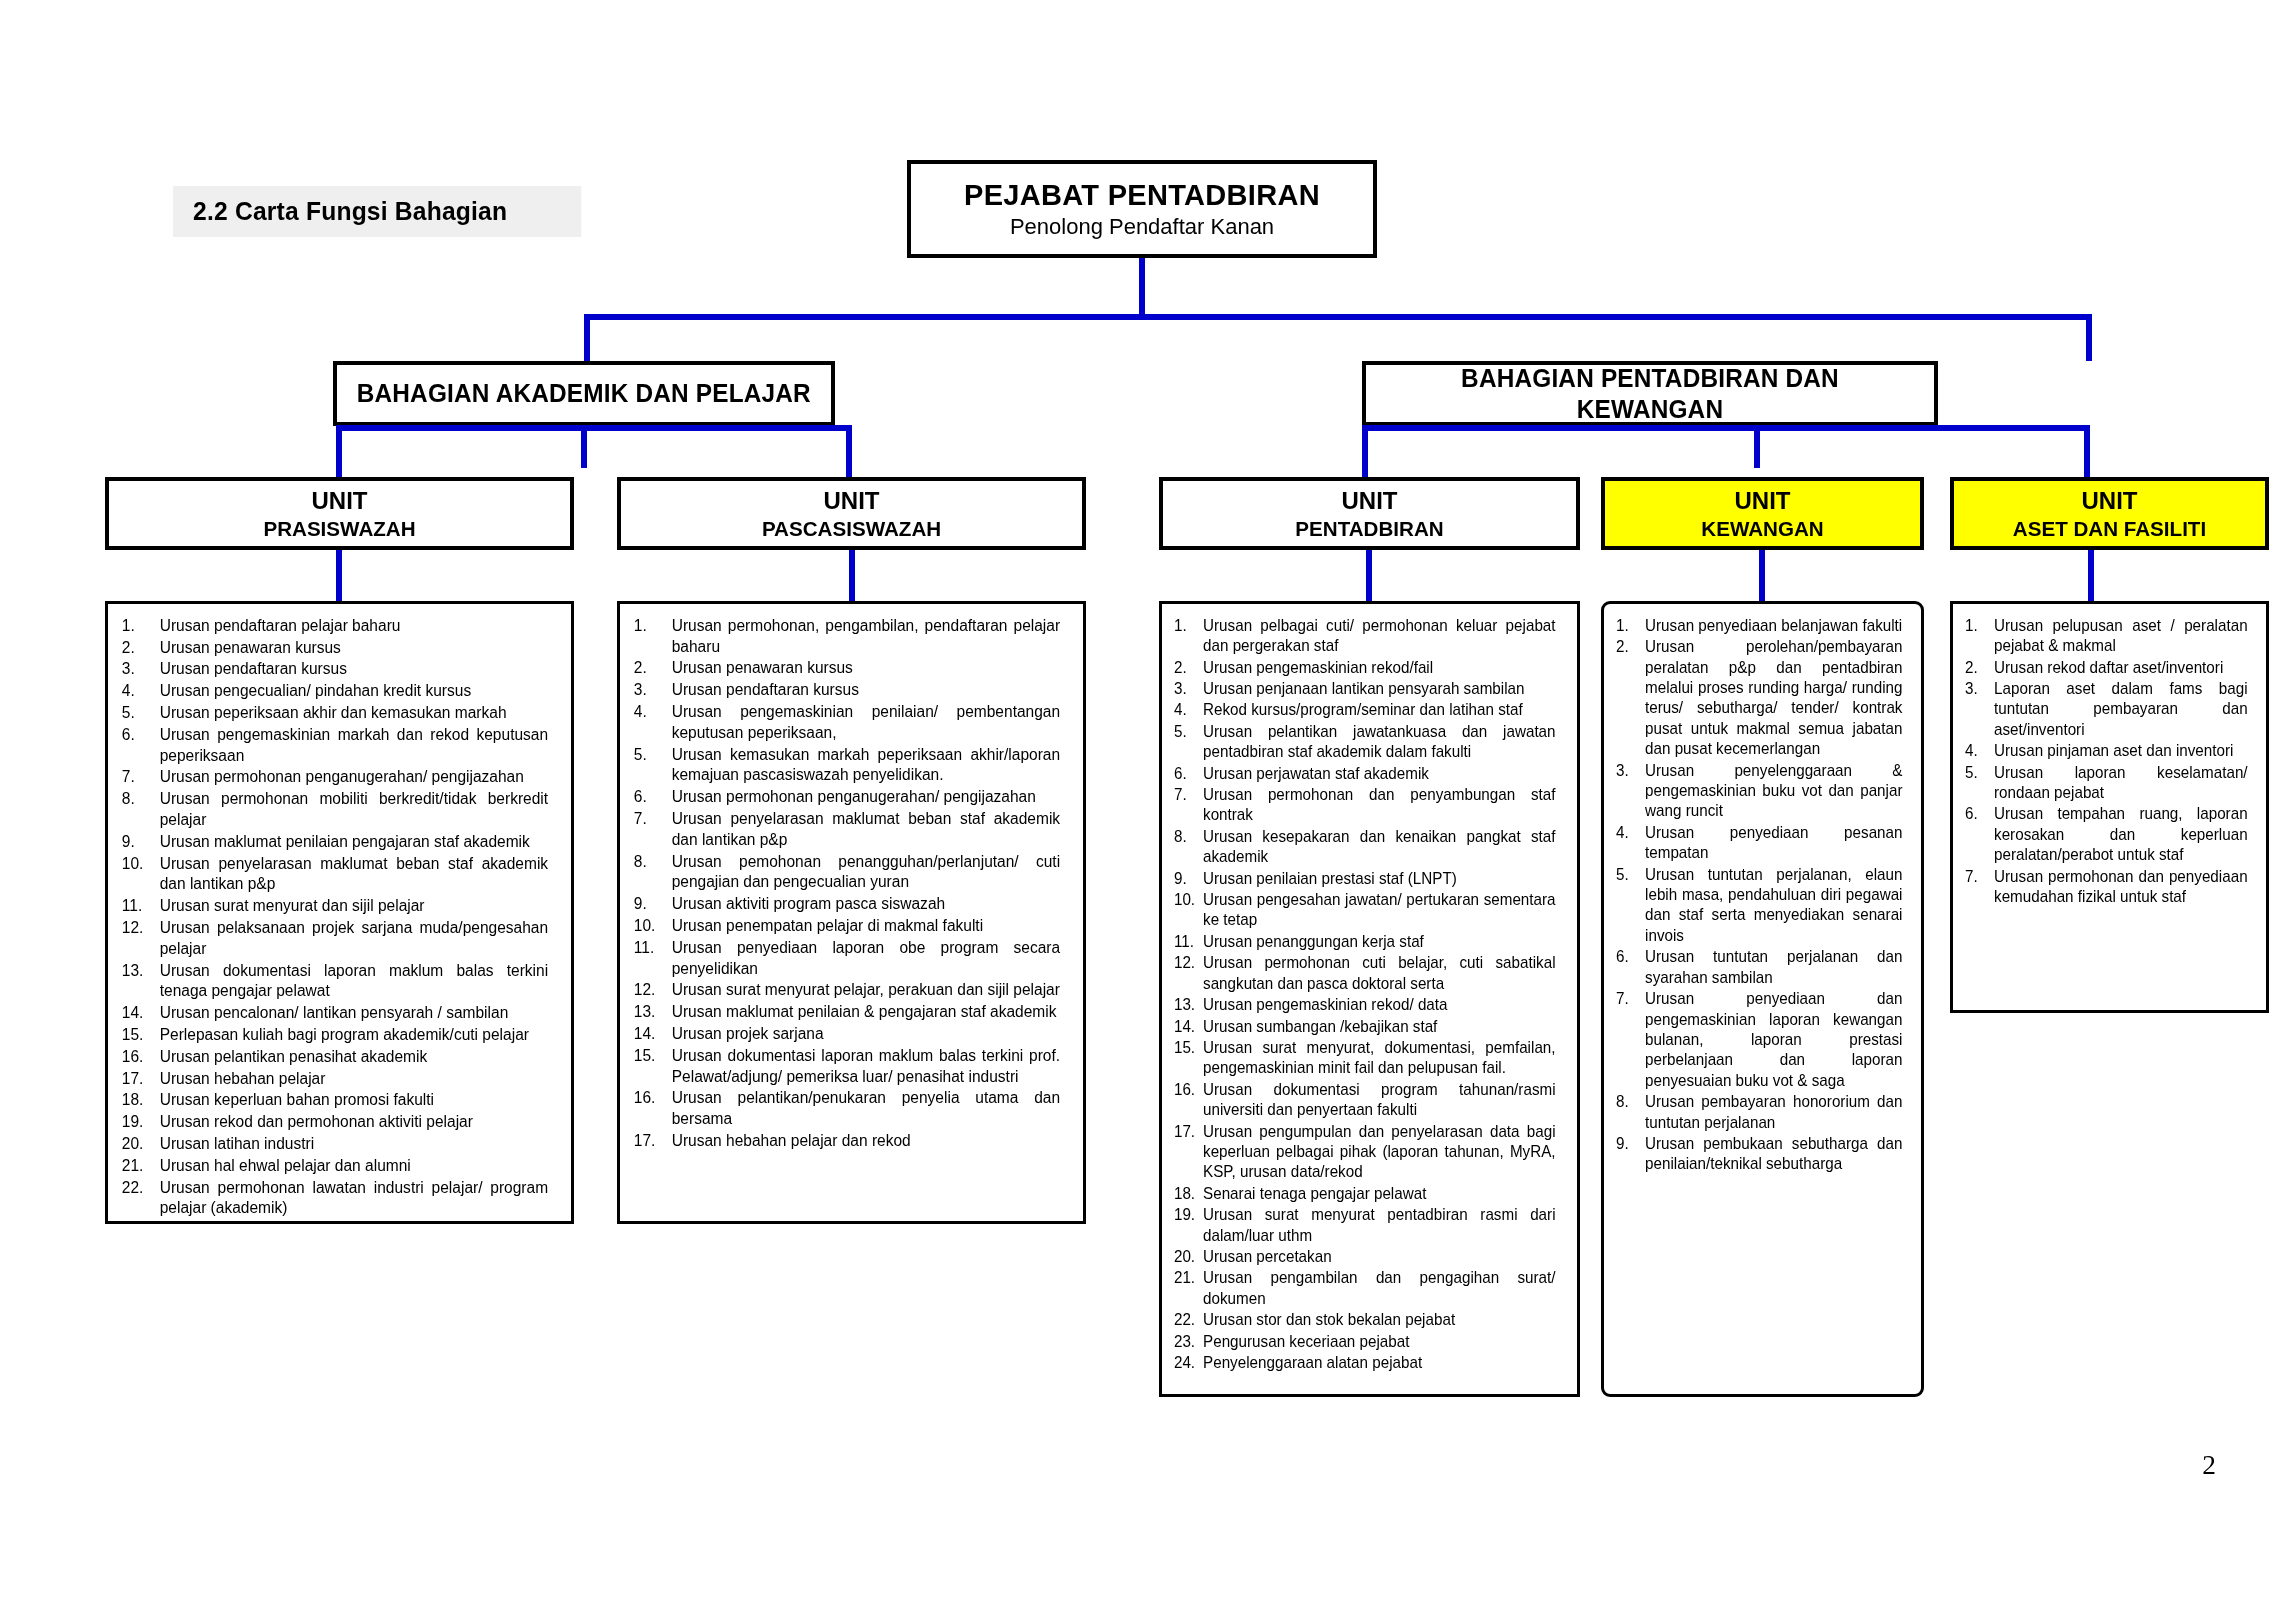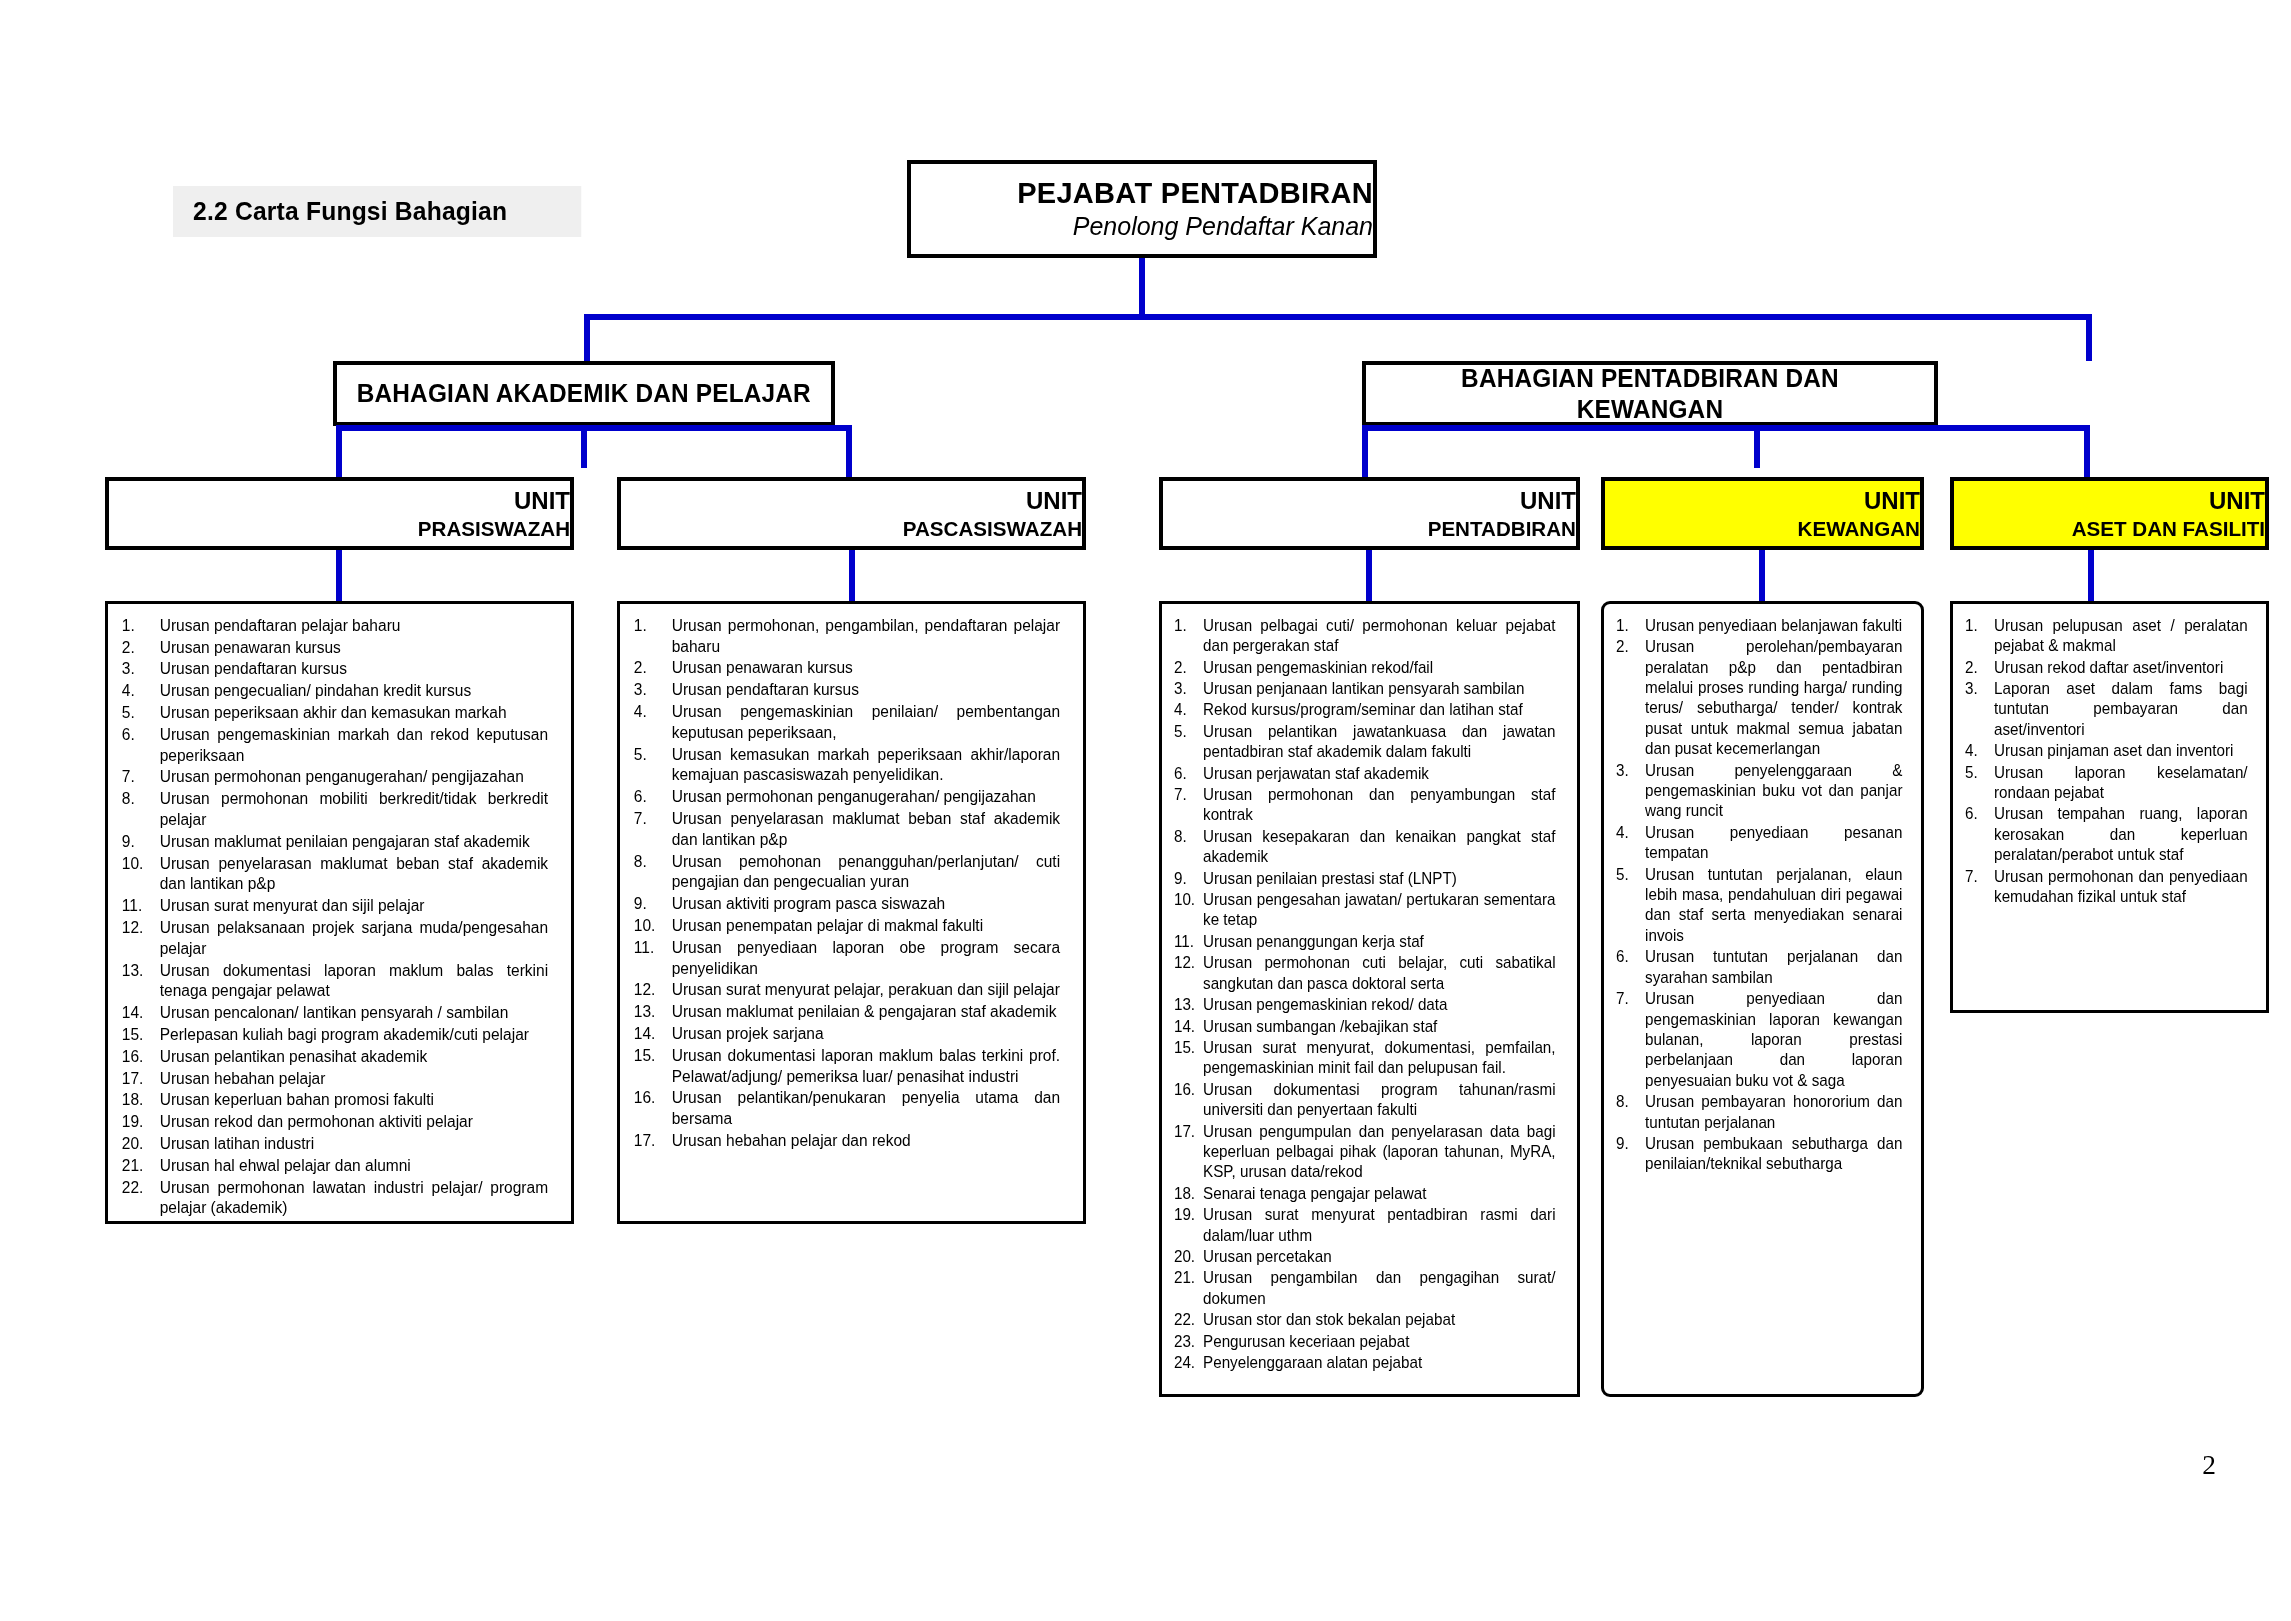--- a/index.html
+++ b/index.html
@@ -25,31 +25,31 @@
     color: #000;
     transform: scaleX(.93); transform-origin: left center;
   }
 
   
   .box {
     position: absolute;
     border: 4.9px solid #000;
     background: #fff;
     display: flex; flex-direction: column;
-    align-items: flex-end; justify-content: center;
+    align-items: center; justify-content: center;
     text-align: center;
     color: #000;
   }
   .box.yellow { background: #ffff00; }
 
   #root-box {
     left: 907px; top: 160px; width: 470px; height: 98px;
   }
   #root-title { font-size: 29px; font-weight: bold; letter-spacing: 0.3px; }
-  #root-sub { font-size: 25px; margin-top: 2px; font-style: italic; }
+  #root-sub { font-size: 22px; margin-top: 2px; }
 
   .division-box { height: 65px; }
   #division-box-0 { left: 333px; top: 361px; width: 502px; }
   #division-box-1 { left: 1362px; top: 361px; width: 576px; }
   .division-label {
     font-size: 26.5px; font-weight: bold; letter-spacing: 0.2px;
     transform: scaleX(.92);
   }
 
   .unit-box { height: 73px; }

